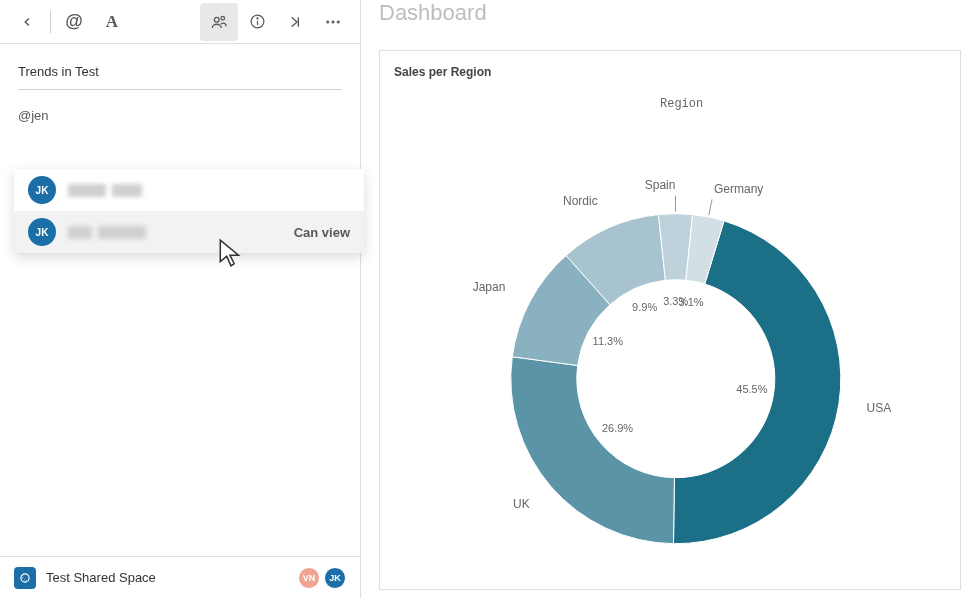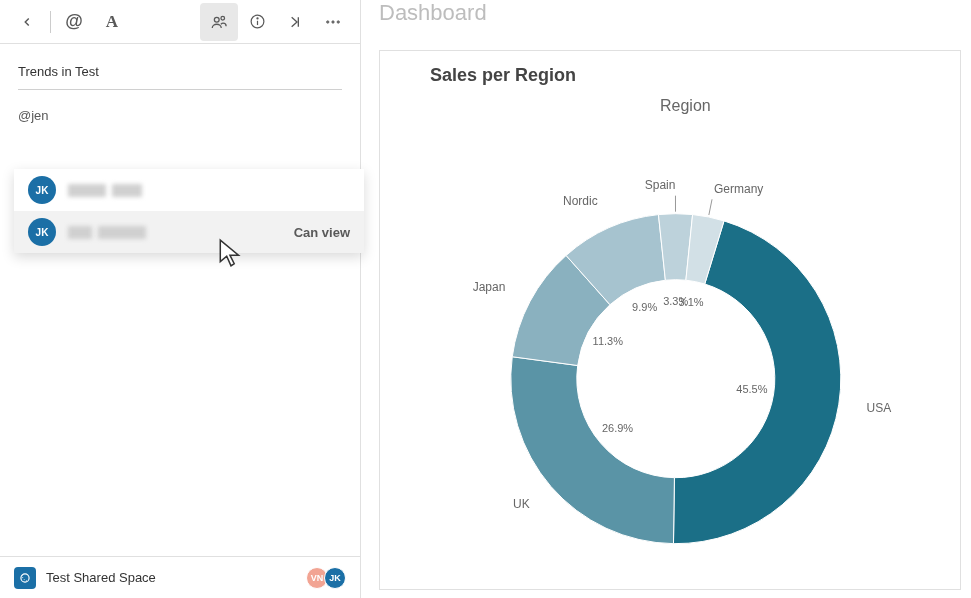--- a/index.html
+++ b/index.html
@@ -138,21 +138,21 @@
     background: #1b6fa6;
     display: flex;
     align-items: center;
     justify-content: center;
   }
   .space-name {
     font-size: 13px;
     color: #333;
     flex: 1;
   }
-  .footer-avatars { display: flex; gap: 0; }
+  .footer-avatars { display: flex; gap: 8px; }
   .footer-avatars .av {
     width: 22px; height: 22px; border-radius: 50%;
     font-size: 9px; font-weight: 600; color: #fff;
     display: flex; align-items: center; justify-content: center;
     margin-left: -4px;
     border: 1px solid #fff;
   }
   .av-vn { background: #f2a493; }
   .av-jk { background: #1b6fa6; }
 
@@ -175,32 +175,32 @@
     font-weight: 400;
   }
   .chart-card {
     margin: 6px 10px 8px 18px;
     border: 1px solid #e0e0e0;
     flex: 1;
     padding: 14px 14px 8px 14px;
     position: relative;
   }
   .chart-title {
-    font-size: 18px;
+    font-size: 12px;
     font-weight: 700;
     color: #444;
-    margin-left: 36px;
   }
   .legend-title {
     position: absolute;
     top: 46px;
     left: 50%;
     transform: translateX(-10px);
-    font-size: 16px;
+    font-size: 12px;
     color: #666;
+    font-family: Liberation Mono, monospace;
   }
   .donut-wrap {
     position: absolute;
     top: 60px;
     left: 0;
     right: 0;
     bottom: 0;
   }
 </style>
 </head>

